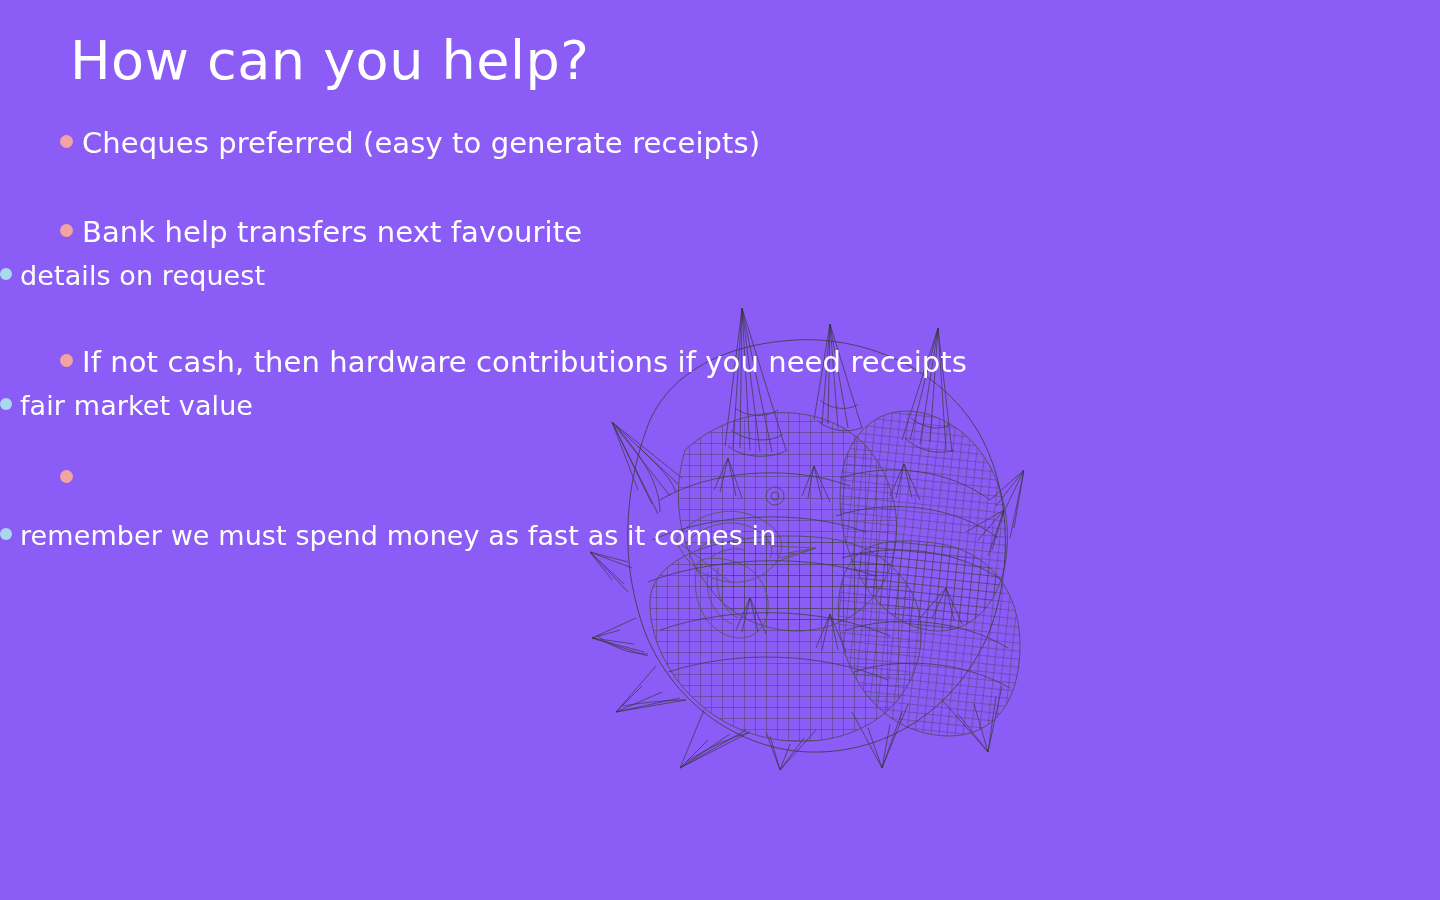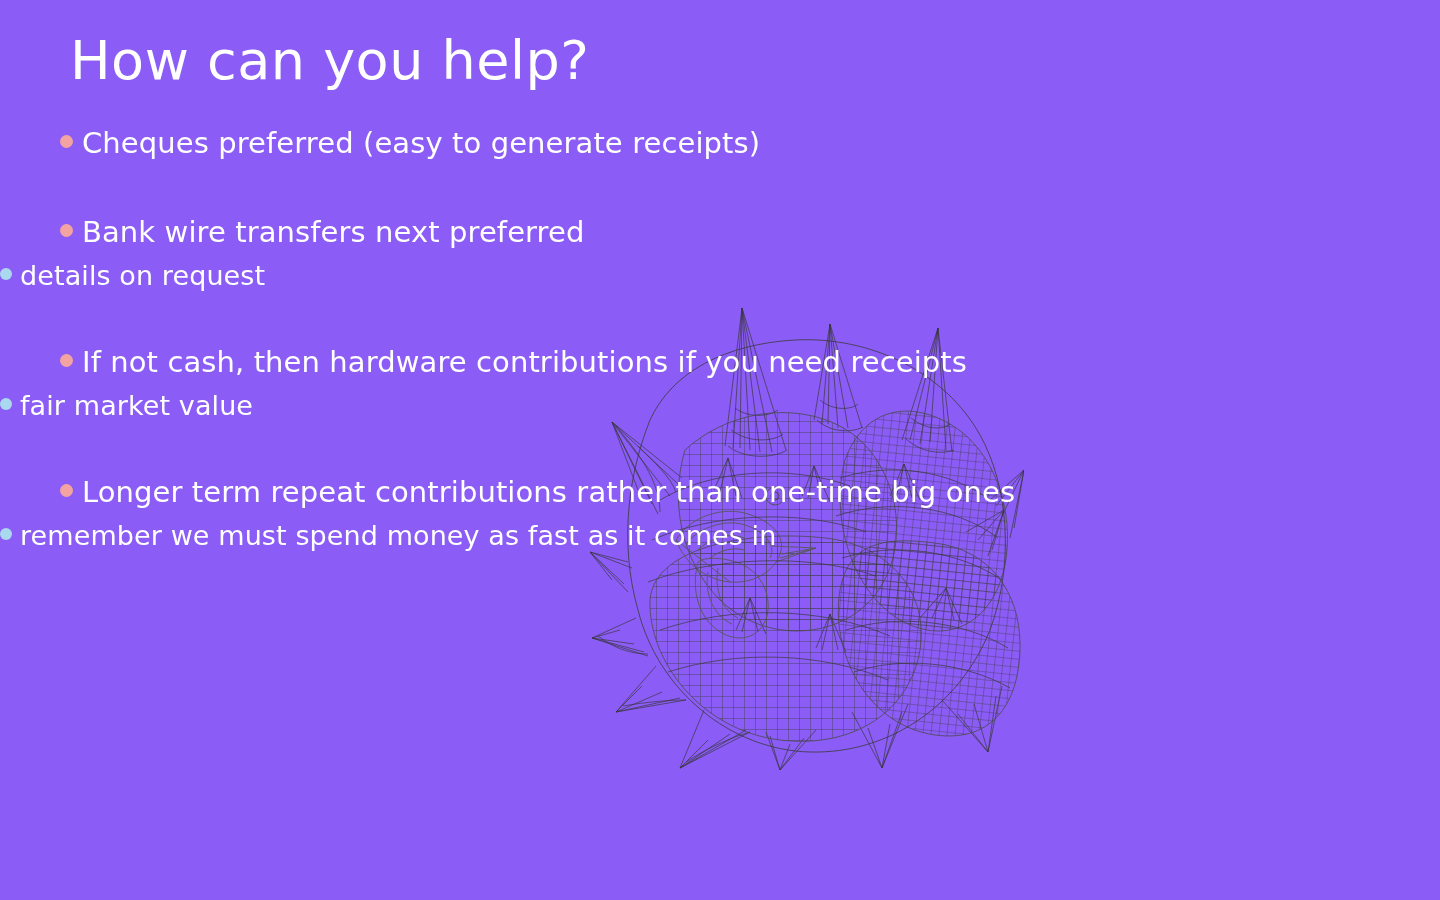--- a/index.html
+++ b/index.html
@@ -312,21 +312,21 @@
     <div class="grp">
       <div class="row lvl1">
         <span class="dot"></span>
         <span class="txt">Cheques preferred (easy to generate receipts)</span>
       </div>
     </div>
 
     <div class="grp">
       <div class="row lvl1">
         <span class="dot"></span>
-        <span class="txt">Bank wire transfers next preferred</span>
+        <span class="txt">Bank help transfers next favourite</span>
       </div>
       <div class="row lvl2">
         <span class="dot"></span>
         <span class="txt">details on request</span>
       </div>
     </div>
 
     <div class="grp">
       <div class="row lvl1">
         <span class="dot"></span>
@@ -334,21 +334,20 @@
       </div>
       <div class="row lvl2">
         <span class="dot"></span>
         <span class="txt">fair market value</span>
       </div>
     </div>
 
     <div class="grp">
       <div class="row lvl1">
         <span class="dot"></span>
-        <span class="txt">Longer term repeat contributions rather than one-time big ones</span>
       </div>
       <div class="row lvl2">
         <span class="dot"></span>
         <span class="txt">remember we must spend money as fast as it comes in</span>
       </div>
     </div>
 
   </div>
 </div>
 

